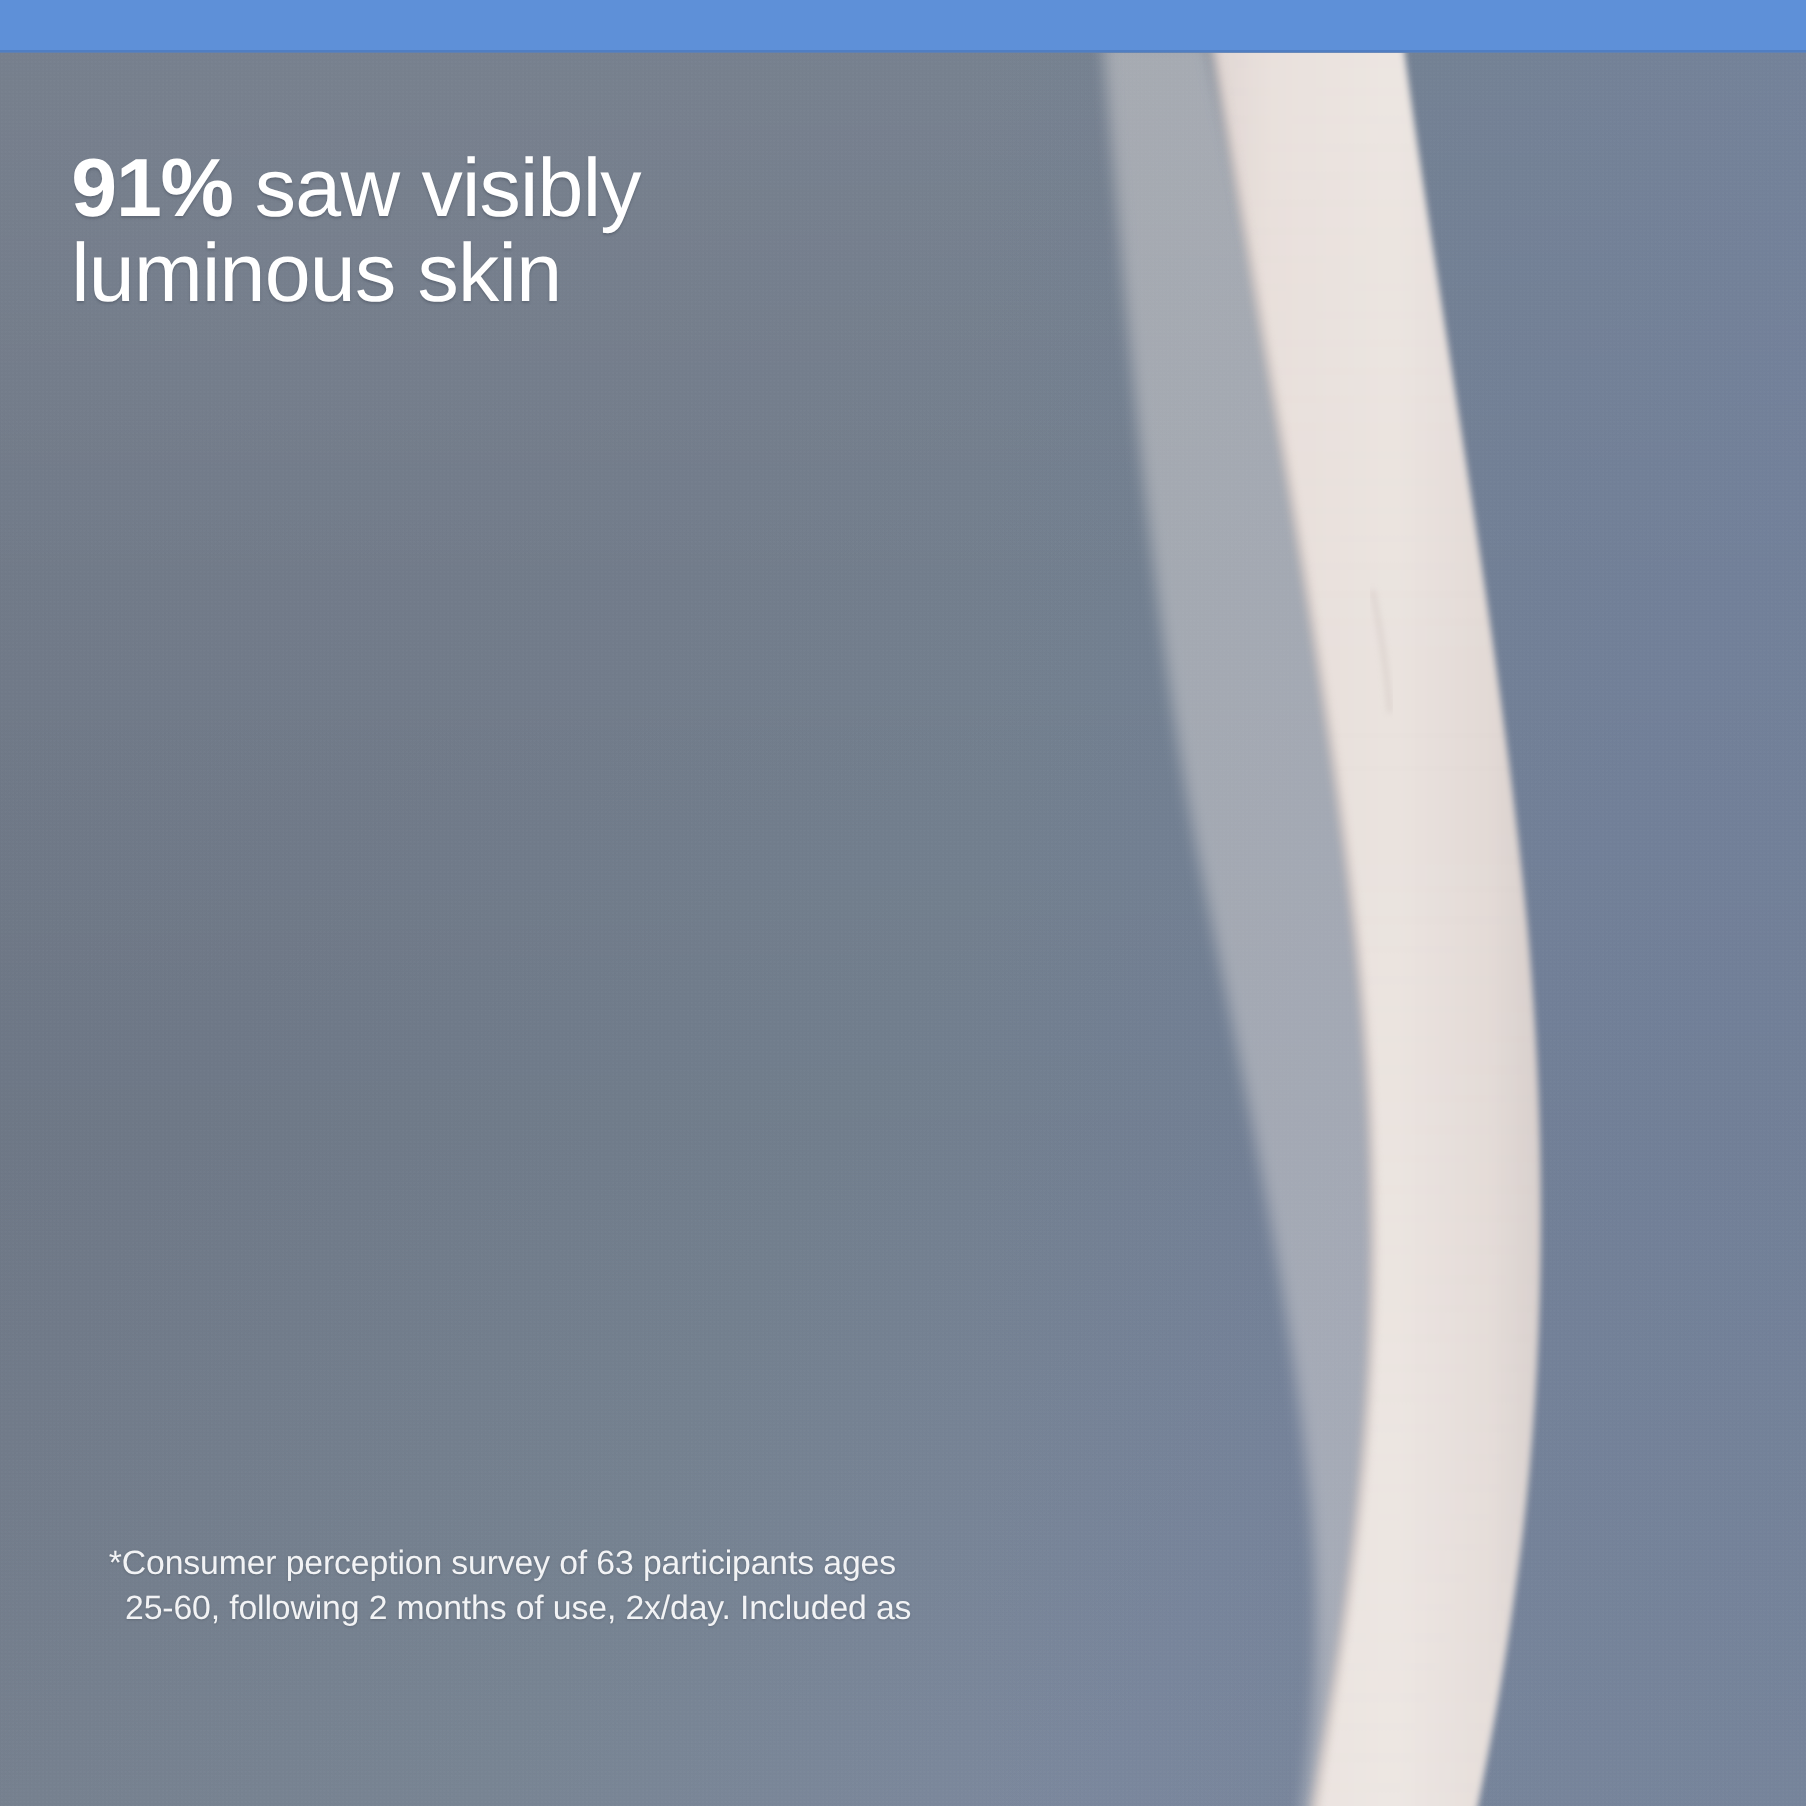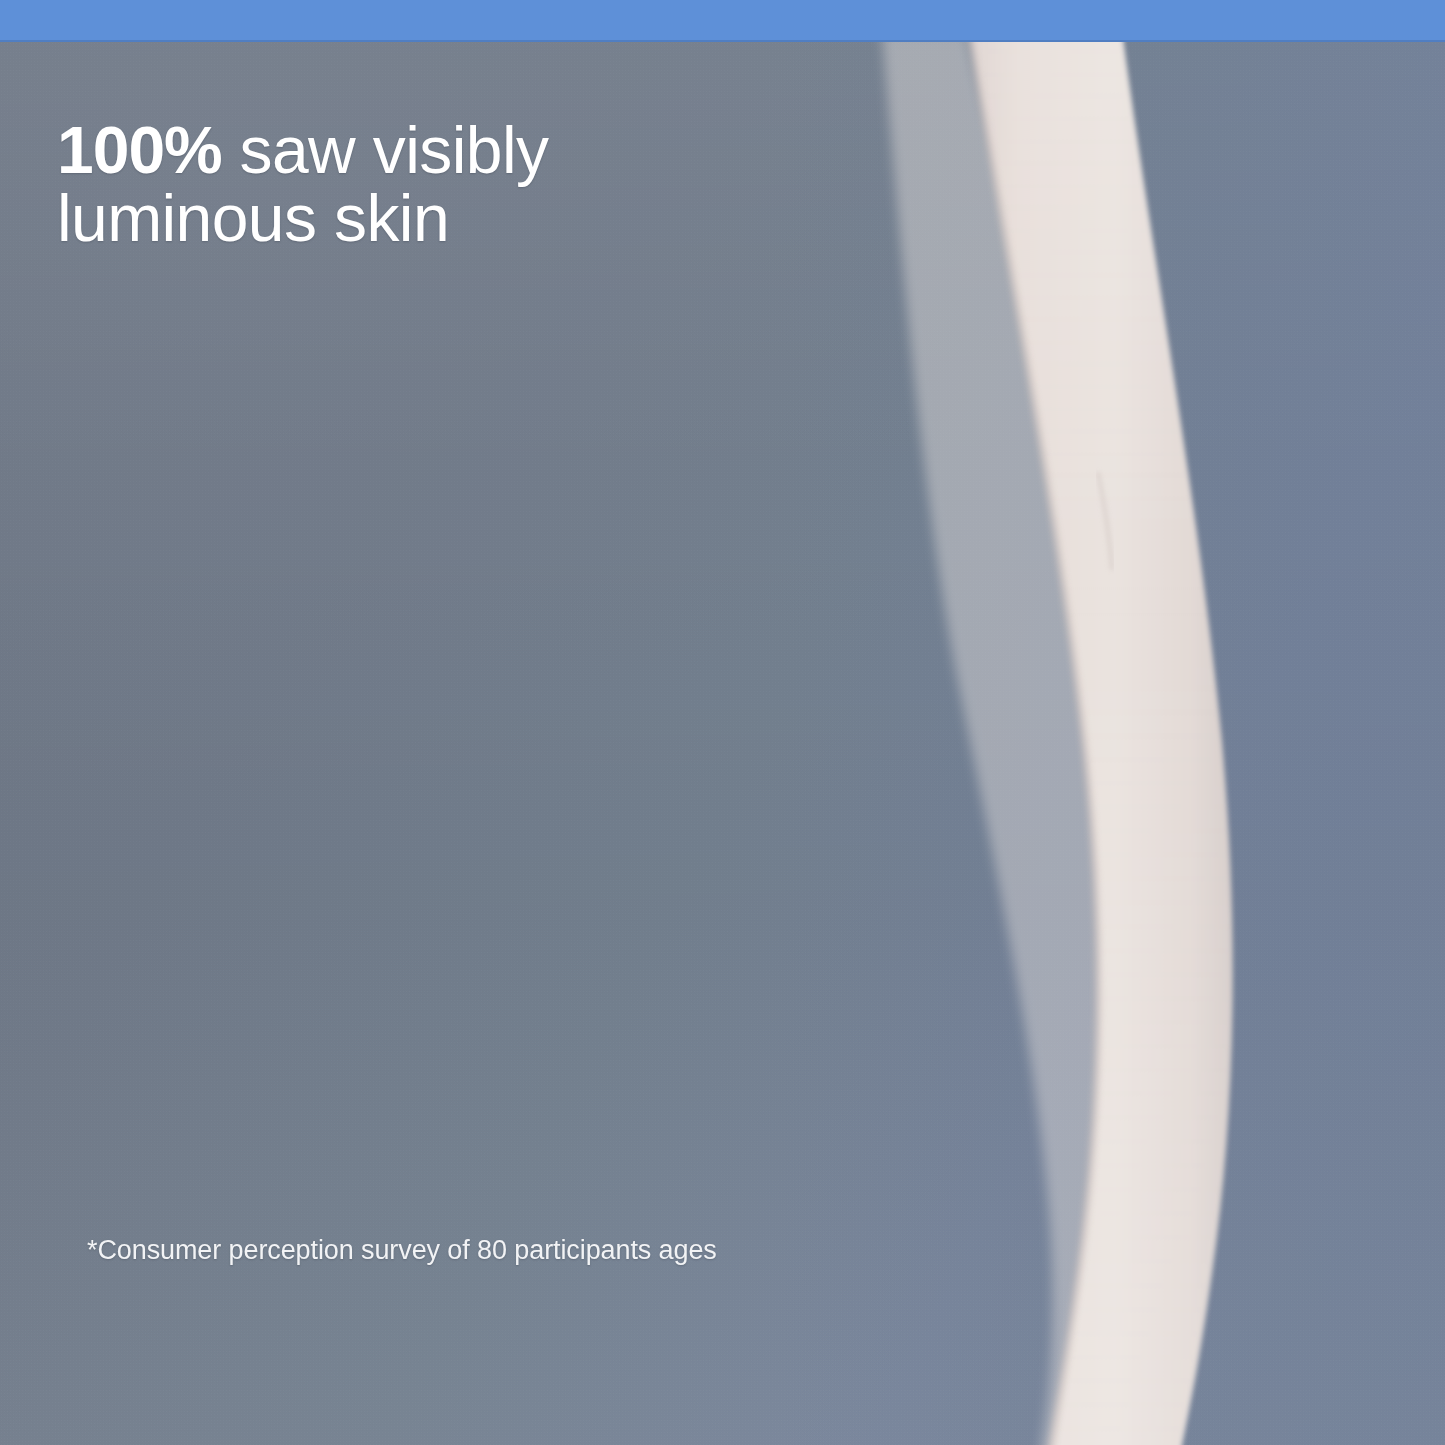--- a/index.html
+++ b/index.html
@@ -176,24 +176,25 @@
       <path d="M 1098,430 C 1106,470 1110,500 1112,528" stroke="#c9bdb9" stroke-width="3" fill="none" opacity="0.55" filter="url(#softEdge)"></path>
 
       <path d="M 970,-10 C 1004,200 1058,470 1084,700 C 1104,880 1102,1040 1084,1190 C 1072,1290 1058,1360 1050,1413" stroke="#cfc4c1" stroke-width="10" fill="none" opacity="0.45" filter="url(#softEdge)"></path>
     </svg>
   </div>
 
   <div class="accent-bar"></div>
 
   <div class="stats">
 
-    <p class="stat"><span class="pct">100%</span><span> saw visibly
+    <p class="stat"><span class="pct">91%</span><span> saw visibly
 luminous skin</span></p>
 
 
 
   </div>
 
   <div class="footnote">
-    <span class="fn-line">*Consumer perception survey of 80 participants ages</span>
+    <span class="fn-line">*Consumer perception survey of 63 participants ages</span>
+    <span class="fn-line indented">25-60, following 2 months of use, 2x/day. Included as</span>
   </div>
 
 </div>
 
 </body></html>

